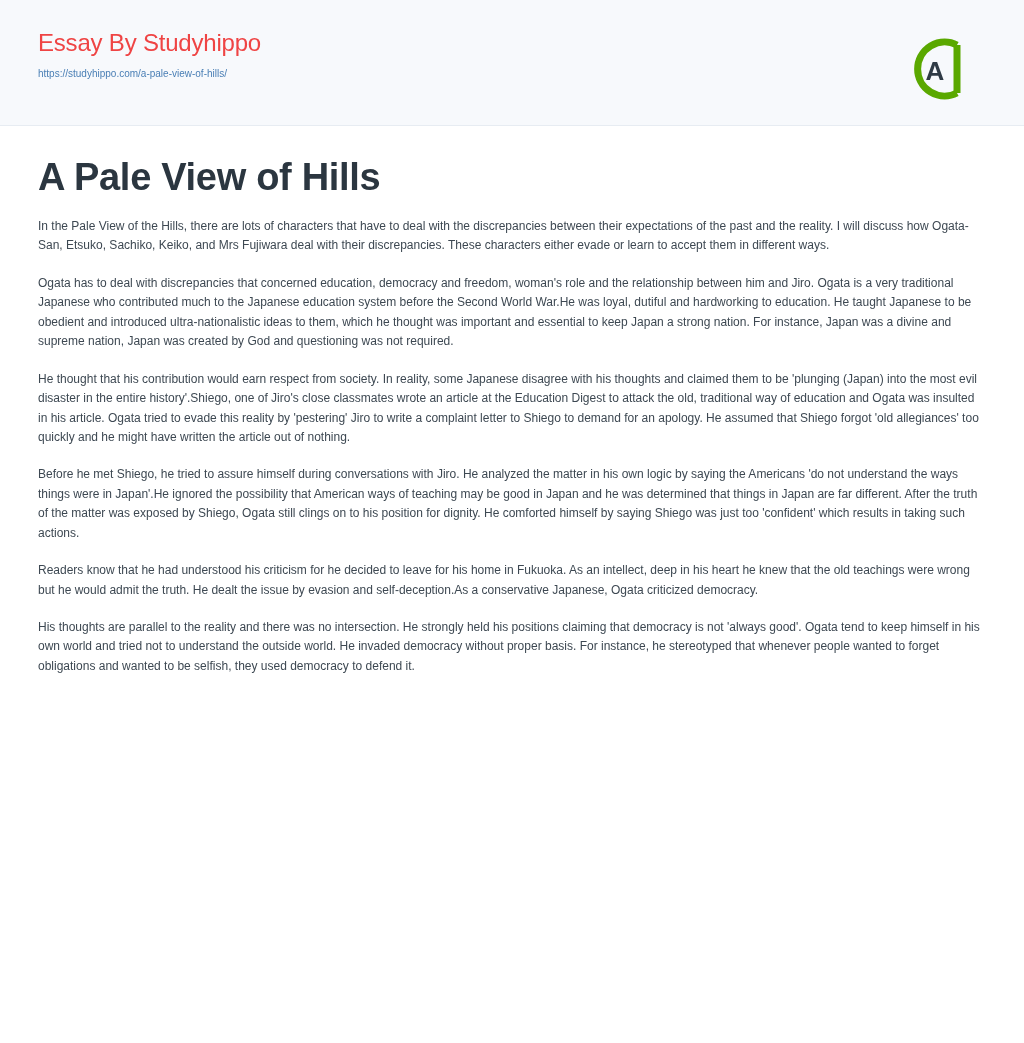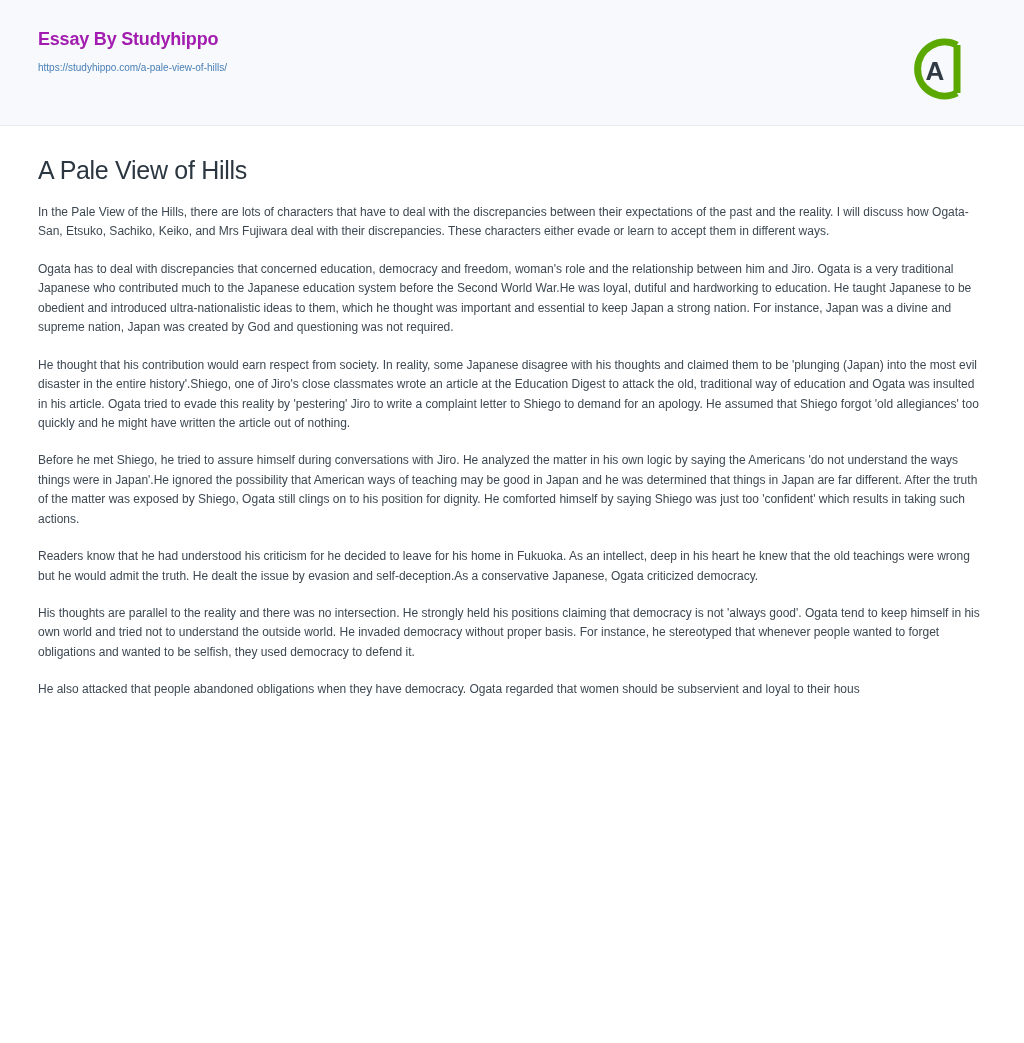--- a/index.html
+++ b/index.html
@@ -30,24 +30,24 @@
     display: flex;
     align-items: flex-start;
     justify-content: space-between;
   }
   .brand-block {
     display: flex;
     flex-direction: column;
     gap: 12px;
   }
   .brand-title {
-    font-size: 18px;
-    font-weight: bold;
+    font-size: 24px;
+    font-weight: normal;
     letter-spacing: -0.2px;
-    color: #a21caf;
+    color: #ef4444;
     line-height: 1.1;
     margin: 0;
   }
   .brand-url {
     font-size: 10px;
     color: #4a7fb5;
     text-decoration: none;
     line-height: 1.2;
   }
   .logo-wrap {
@@ -58,22 +58,22 @@
     position: relative;
     flex: none;
   }
   .logo-wrap svg { display: block; }
 
   
   .article {
     padding: 30px 40px 40px 38px;
   }
   .article-title {
-    font-size: 25px;
-    font-weight: normal;
+    font-size: 38px;
+    font-weight: bold;
     color: #2b3640;
     margin: 0 0 18px 0;
     letter-spacing: -0.3px;
   }
   .para {
     font-size: 12px;
     line-height: 1.62;
     color: #3d4852;
     margin: 16px 0 18px 0;
     max-width: 950px;
@@ -101,16 +101,15 @@
 
   <div class="article">
     <h1 class="article-title">A Pale View of Hills</h1>
 
     <p class="para">In the Pale View of the Hills, there are lots of characters that have to deal with the discrepancies between their expectations of the past and the reality. I will discuss how Ogata-San, Etsuko, Sachiko, Keiko, and Mrs Fujiwara deal with their discrepancies. These characters either evade or learn to accept them in different ways.</p>
     <p class="para">Ogata has to deal with discrepancies that concerned education, democracy and freedom, woman's role and the relationship between him and Jiro. Ogata is a very traditional Japanese who contributed much to the Japanese education system before the Second World War.He was loyal, dutiful and hardworking to education. He taught Japanese to be obedient and introduced ultra-nationalistic ideas to them, which he thought was important and essential to keep Japan a strong nation. For instance, Japan was a divine and supreme nation, Japan was created by God and questioning was not required.</p>
     <p class="para">He thought that his contribution would earn respect from society. In reality, some Japanese disagree with his thoughts and claimed them to be 'plunging (Japan) into the most evil disaster in the entire history'.Shiego, one of Jiro's close classmates wrote an article at the Education Digest to attack the old, traditional way of education and Ogata was insulted in his article. Ogata tried to evade this reality by 'pestering' Jiro to write a complaint letter to Shiego to demand for an apology. He assumed that Shiego forgot 'old allegiances' too quickly and he might have written the article out of nothing.</p>
     <p class="para">Before he met Shiego, he tried to assure himself during conversations with Jiro. He analyzed the matter in his own logic by saying the Americans 'do not understand the ways things were in Japan'.He ignored the possibility that American ways of teaching may be good in Japan and he was determined that things in Japan are far different. After the truth of the matter was exposed by Shiego, Ogata still clings on to his position for dignity. He comforted himself by saying Shiego was just too 'confident' which results in taking such actions.</p>
     <p class="para">Readers know that he had understood his criticism for he decided to leave for his home in Fukuoka. As an intellect, deep in his heart he knew that the old teachings were wrong but he would admit the truth. He dealt the issue by evasion and self-deception.As a conservative Japanese, Ogata criticized democracy.</p>
     <p class="para">His thoughts are parallel to the reality and there was no intersection. He strongly held his positions claiming that democracy is not 'always good'. Ogata tend to keep himself in his own world and tried not to understand the outside world. He invaded democracy without proper basis. For instance, he stereotyped that whenever people wanted to forget obligations and wanted to be selfish, they used democracy to defend it.</p>
-    <p class="para">He also attacked that people abandoned obligations when they have democracy. Ogata regarded that women should be subservient and loyal to their hous</p>
   </div>
 
 </div>
 
 </body></html>

